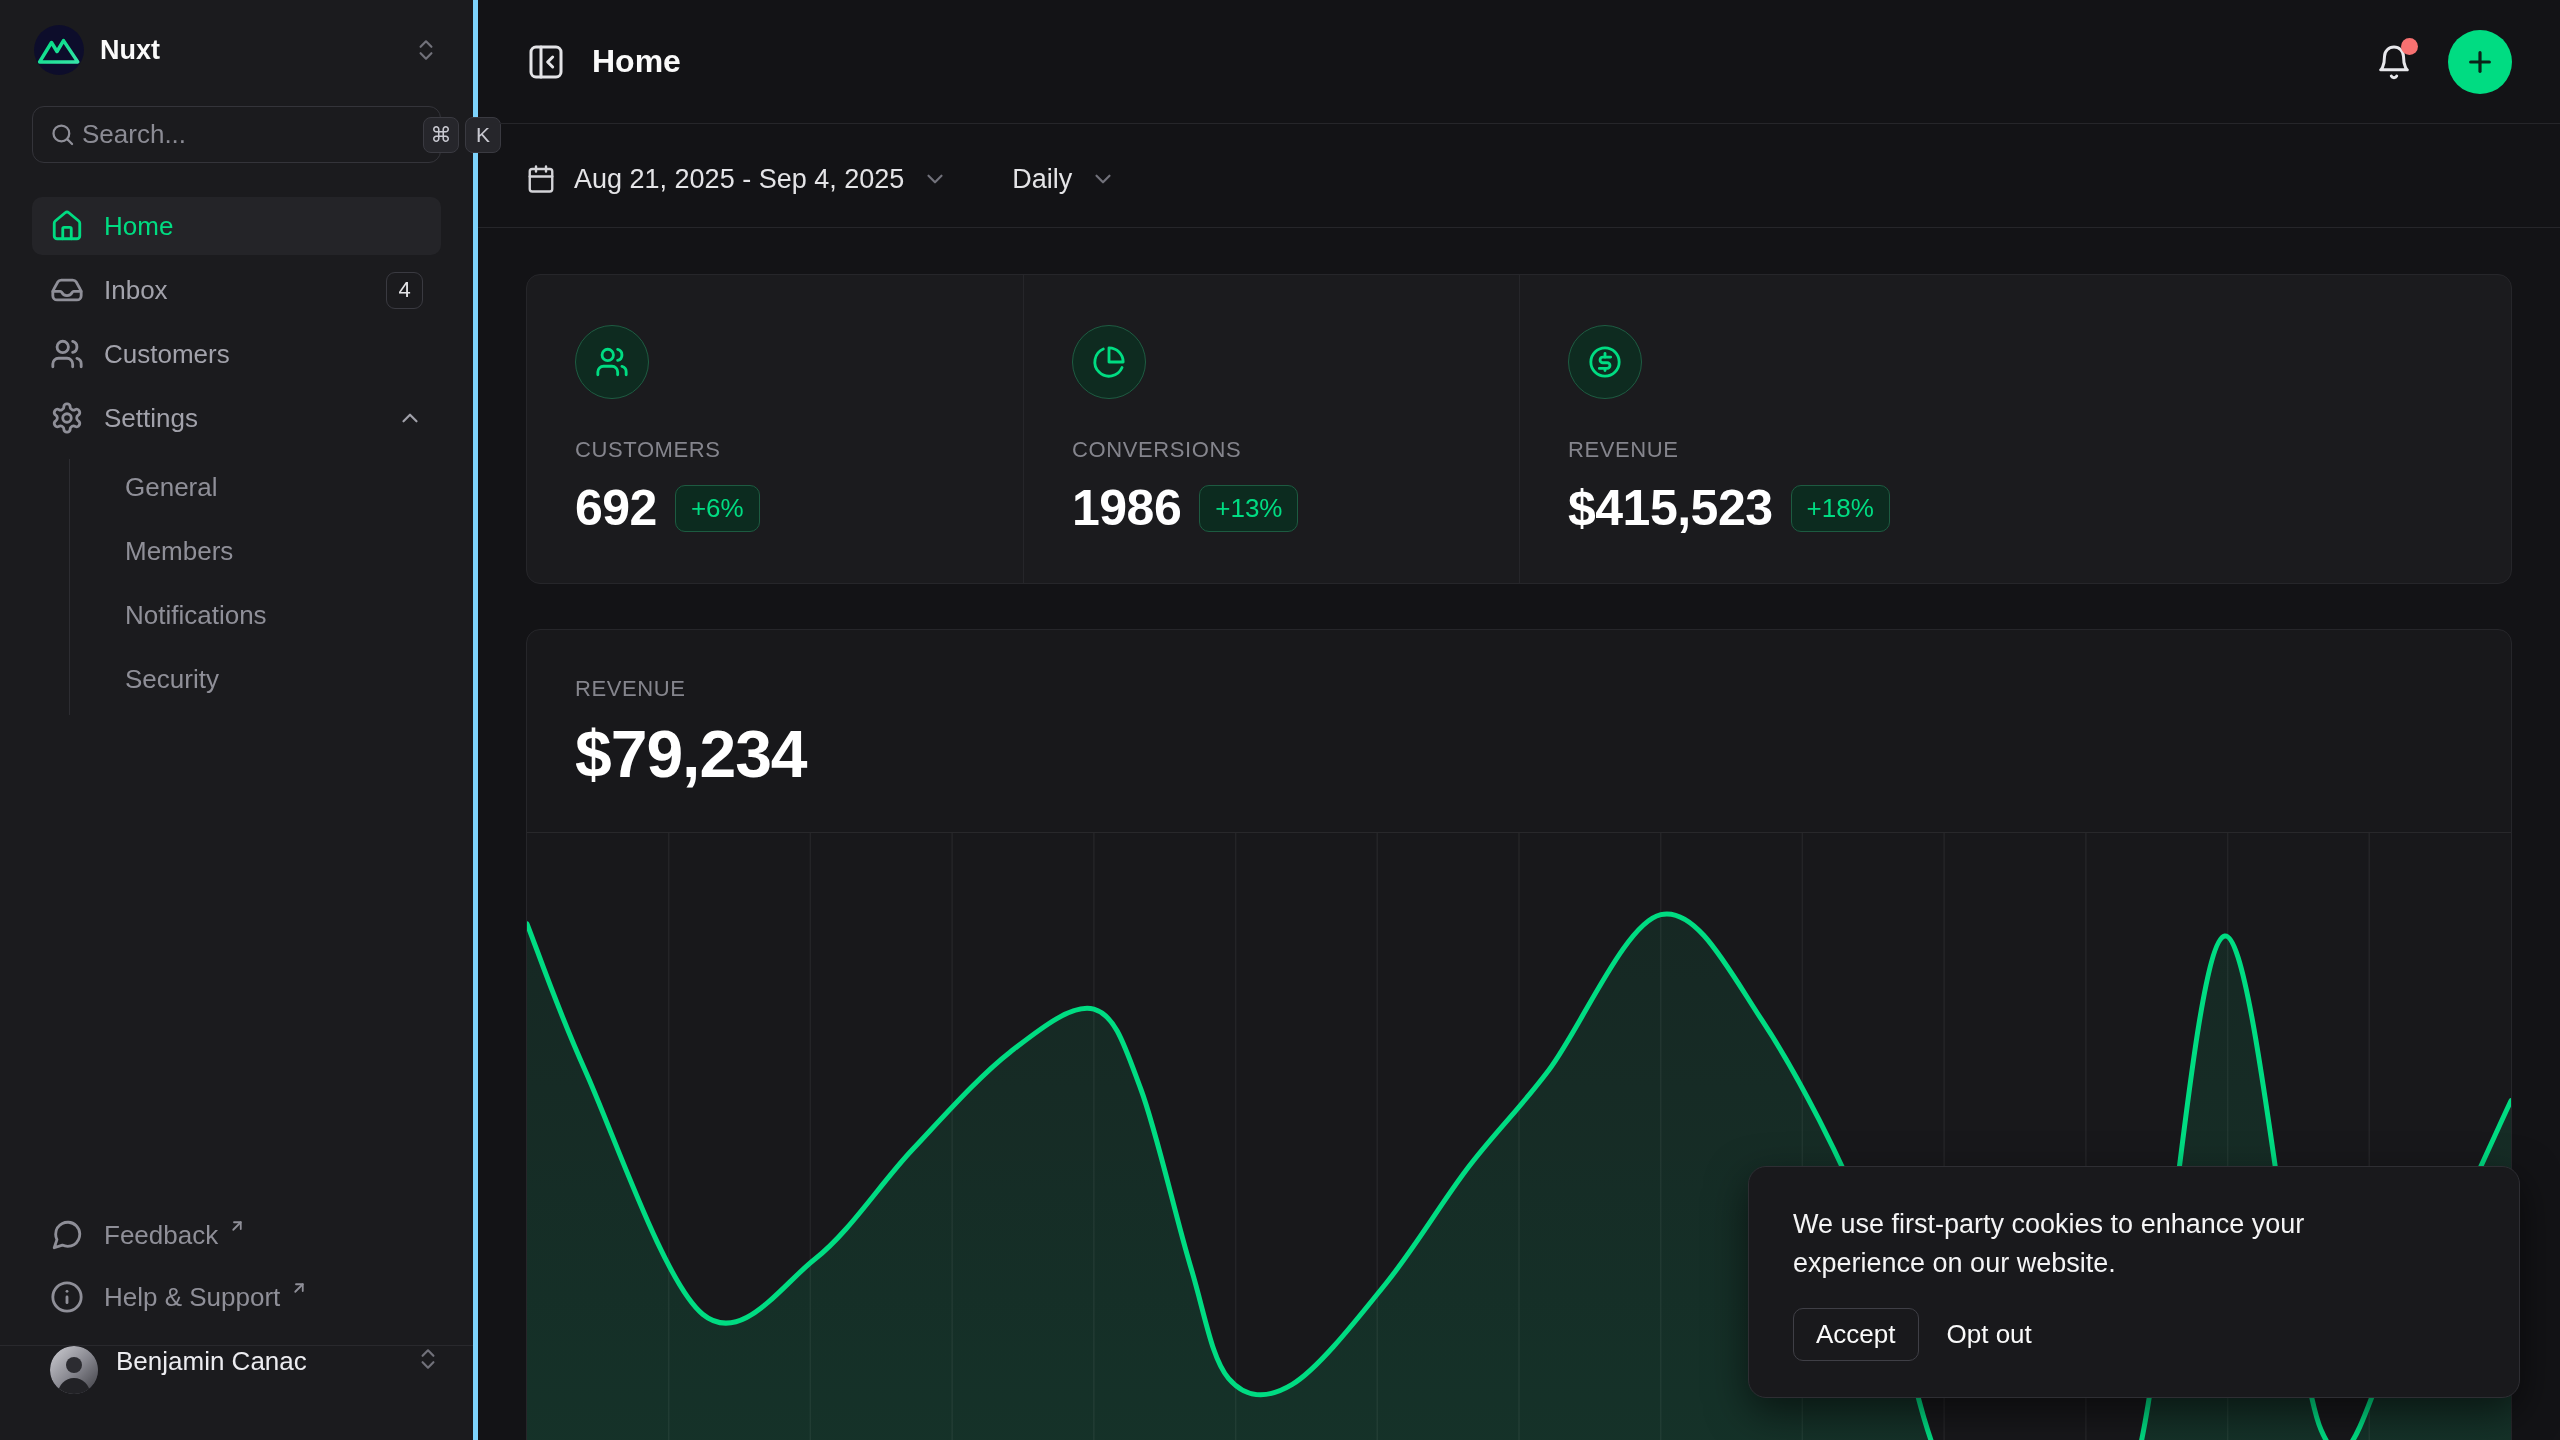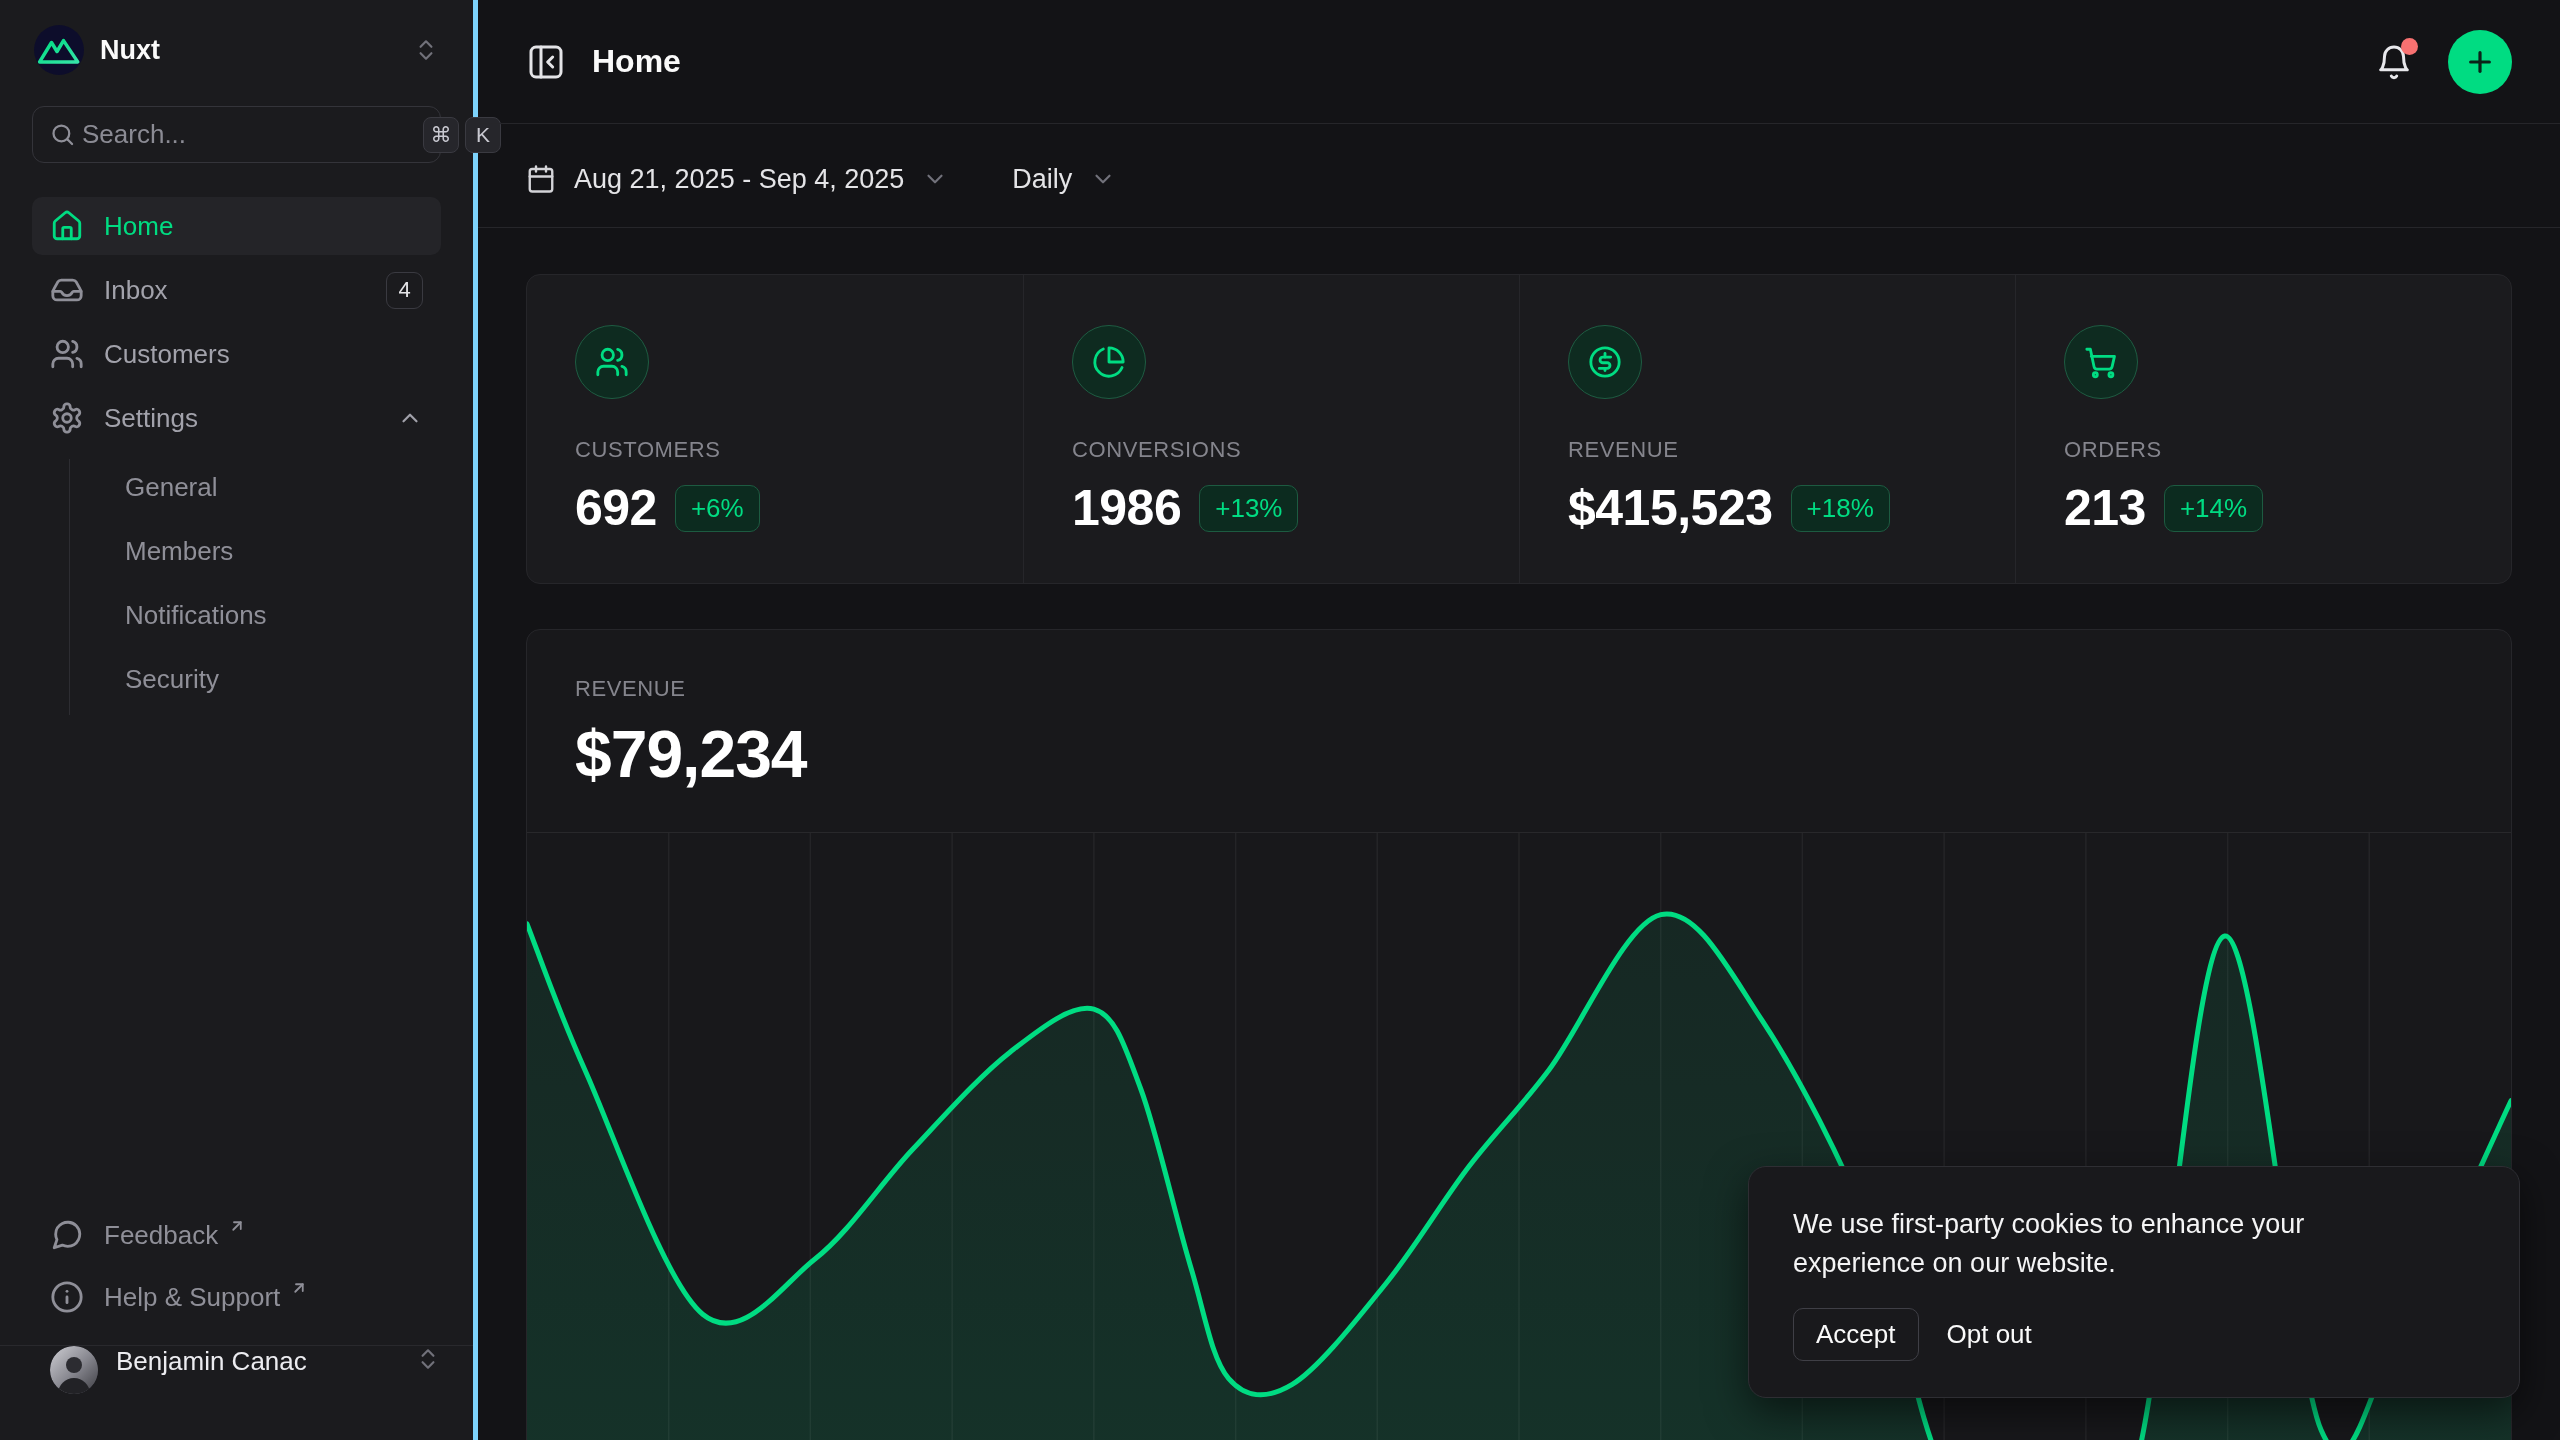--- a/index.html
+++ b/index.html
@@ -421,34 +421,20 @@
               <path d="M12 16.5V18"></path>
             </svg>
         </div>
         <div class="stat-label">REVENUE</div>
         <div class="stat-value-row">
           <span class="stat-value">$415,523</span>
           <span class="delta-badge">+18%</span>
         </div>
       </div>
 
-      <div class="stat-card">
-        <div class="stat-icon-circle">
-          <svg width="34" height="34" viewBox="0 0 24 24" fill="none" stroke="currentColor" stroke-width="2" stroke-linecap="round" stroke-linejoin="round">
-              <circle cx="8" cy="21" r="1.4"></circle>
-              <circle cx="19" cy="21" r="1.4"></circle>
-              <path d="M2 3h2.5l2.6 12.4a2 2 0 0 0 2 1.6h8.7a2 2 0 0 0 2-1.6L21.5 8H5.1"></path>
-            </svg>
-        </div>
-        <div class="stat-label">ORDERS</div>
-        <div class="stat-value-row">
-          <span class="stat-value">213</span>
-          <span class="delta-badge">+14%</span>
-        </div>
-      </div>
     </section>
 
     <section class="revenue-panel">
       <div class="revenue-head">
         <div class="revenue-label">REVENUE</div>
         <div class="revenue-value">$79,234</div>
       </div>
       <div class="chart-area">
         <svg id="revenue-chart-svg" viewBox="0 0 1982 632" preserveAspectRatio="none">
           <defs>

